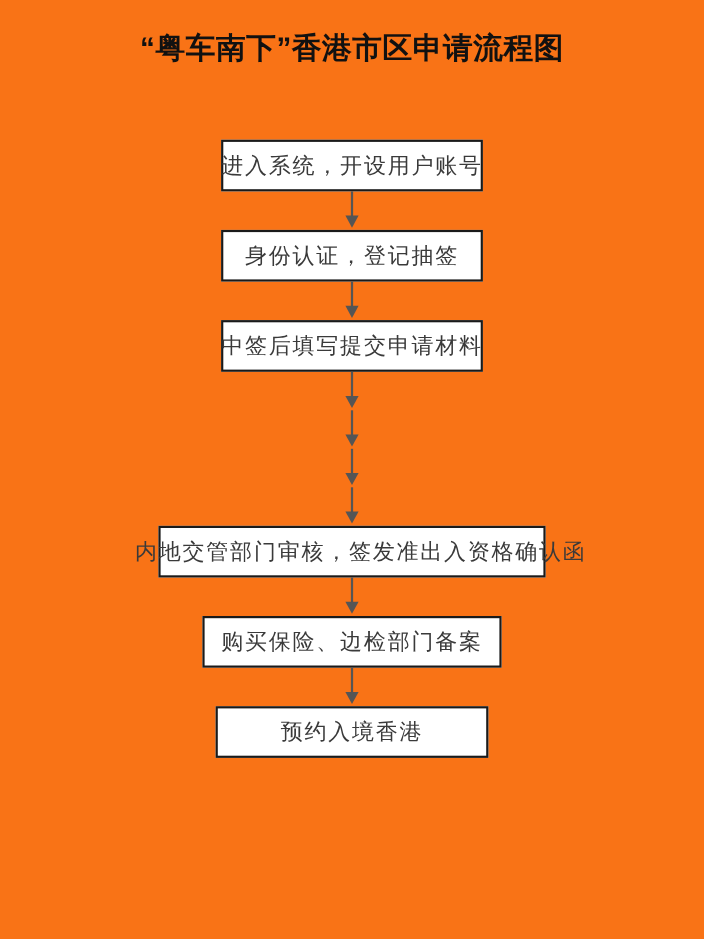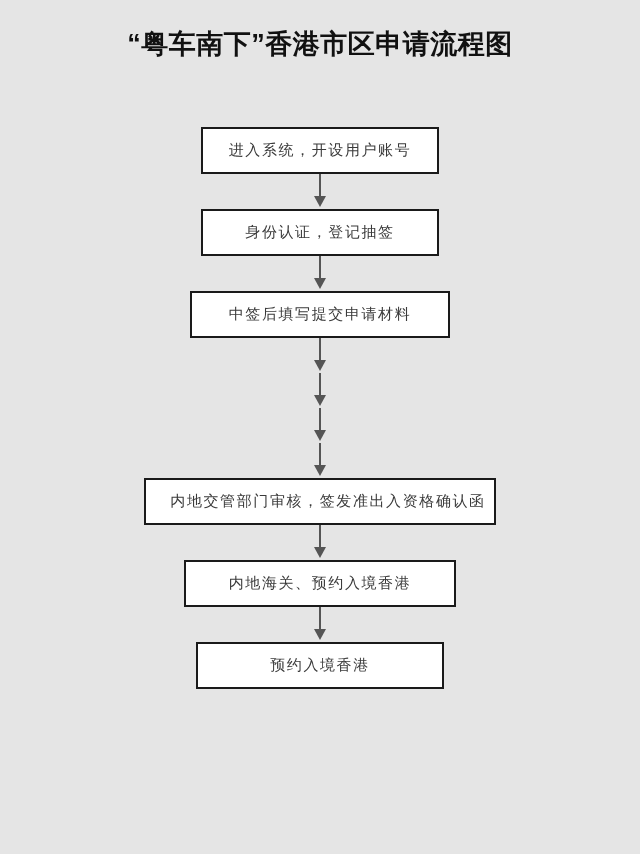--- a/index.html
+++ b/index.html
@@ -14,21 +14,21 @@
     overflow: hidden;
     font-family: "Liberation Serif", "DejaVu Serif", serif;
     color: #111111;
     position: relative;
   }
 
   .flowchart-page {
     width: 640px;
     height: 854px;
     position: relative;
-    background: #e5e5e5;
+    background: #f97316;
     box-sizing: border-box;
   }
 
   .chart-title {
     position: absolute;
     top: 26px;
     left: 0;
     width: 640px;
     text-align: center;
     font-family: "Liberation Sans", "DejaVu Sans", sans-serif;
@@ -53,21 +53,21 @@
     border: 2px solid #1a1a1a;
     background: #ffffff;
     box-sizing: border-box;
     display: flex;
     align-items: center;
     justify-content: center;
   }
 
   .flow-node-label {
     font-family: "Liberation Serif", "DejaVu Serif", serif;
-    font-size: 15px;
+    font-size: 20px;
     color: #3a3a3a;
     letter-spacing: 1.6px;
     white-space: nowrap;
     line-height: 1;
   }
 
   
   .flow-connector {
     position: relative;
     height: 35px;
@@ -91,21 +91,21 @@
     width: 0;
     height: 0;
     border-left: 6px solid transparent;
     border-right: 6px solid transparent;
     border-top: 11px solid #555555;
   }
 
   
   .w-n1 { width: 238px; }
   .w-n2 { width: 238px; }
-  .w-n3 { width: 260px; }
+  .w-n3 { width: 238px; }
   .w-n4 { width: 238px; }
   .w-n5 { width: 392px; }
   .w-n6 { width: 338px; }
   .w-n7 { width: 352px; padding-left: 16px; }
   .w-n8 { width: 272px; }
   .w-n9 { width: 248px; }
 </style>
 </head>
 <body>
 
@@ -163,21 +163,21 @@
     <div class="flow-node w-n7">
       <span class="flow-node-label">内地交管部门审核，签发准出入资格确认函</span>
     </div>
 
     <div class="flow-connector">
       <span class="conn-line"></span>
       <span class="conn-head"></span>
     </div>
 
     <div class="flow-node w-n8">
-      <span class="flow-node-label">内地海关、预约入境香港</span>
+      <span class="flow-node-label">购买保险、边检部门备案</span>
     </div>
 
     <div class="flow-connector">
       <span class="conn-line"></span>
       <span class="conn-head"></span>
     </div>
 
     <div class="flow-node w-n9">
       <span class="flow-node-label">预约入境香港</span>
     </div>

